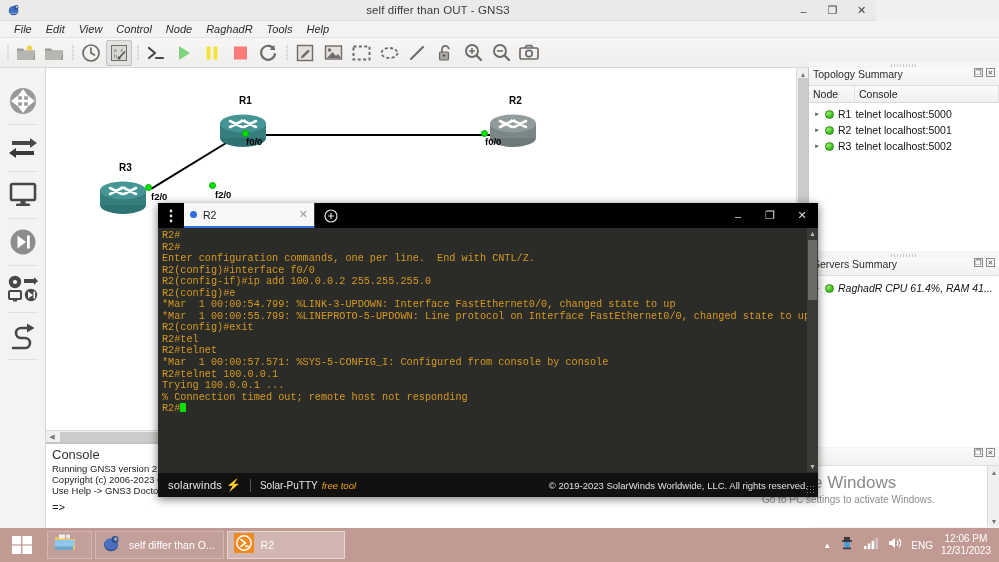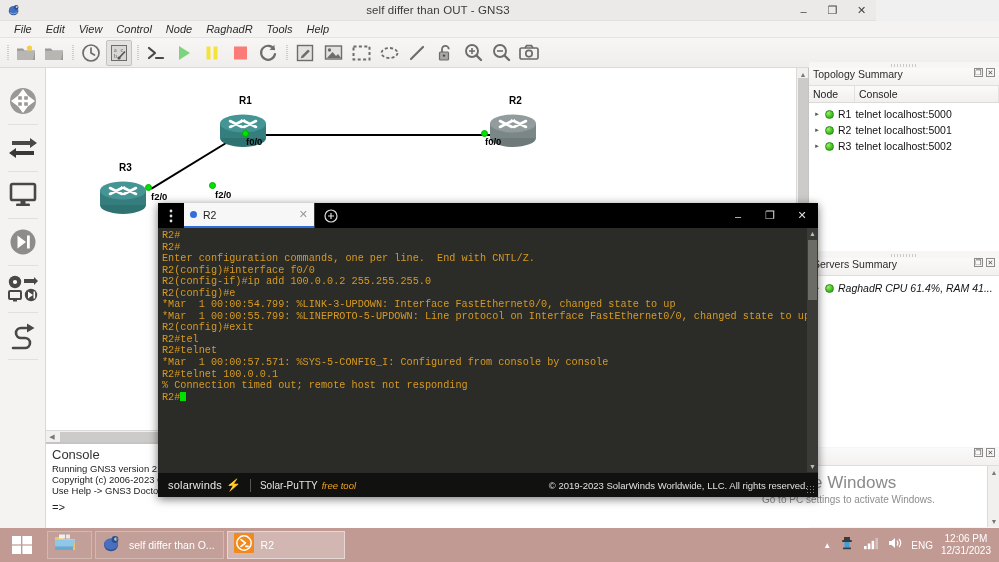--- a/index.html
+++ b/index.html
@@ -609,20 +609,21 @@
       <div class="term-line">R2(config)#interface f0/0</div>
       <div class="term-line">R2(config-if)#ip add 100.0.0.2 255.255.255.0</div>
       <div class="term-line">R2(config)#e</div>
       <div class="term-line">*Mar  1 00:00:54.799: %LINK-3-UPDOWN: Interface FastEthernet0/0, changed state to up</div>
       <div class="term-line">*Mar  1 00:00:55.799: %LINEPROTO-5-UPDOWN: Line protocol on Interface FastEthernet0/0, changed state to up</div>
       <div class="term-line">R2(config)#exit</div>
       <div class="term-line">R2#tel</div>
       <div class="term-line">R2#telnet</div>
       <div class="term-line">*Mar  1 00:00:57.571: %SYS-5-CONFIG_I: Configured from console by console</div>
       <div class="term-line">R2#telnet 100.0.0.1</div>
+      <div class="term-line">Trying 100.0.0.1 ...</div>
       <div class="term-line">% Connection timed out; remote host not responding</div>
       <div class="term-line"></div>
       <div class="term-line"><span>R2#</span><span class="cursor"></span></div>
     </div>
 
     <div class="term-scroll">
       <div class="arr" style="top:0;">▲</div>
       <div class="thumb"></div>
       <div class="arr" style="bottom:0;">▼</div>
     </div>

